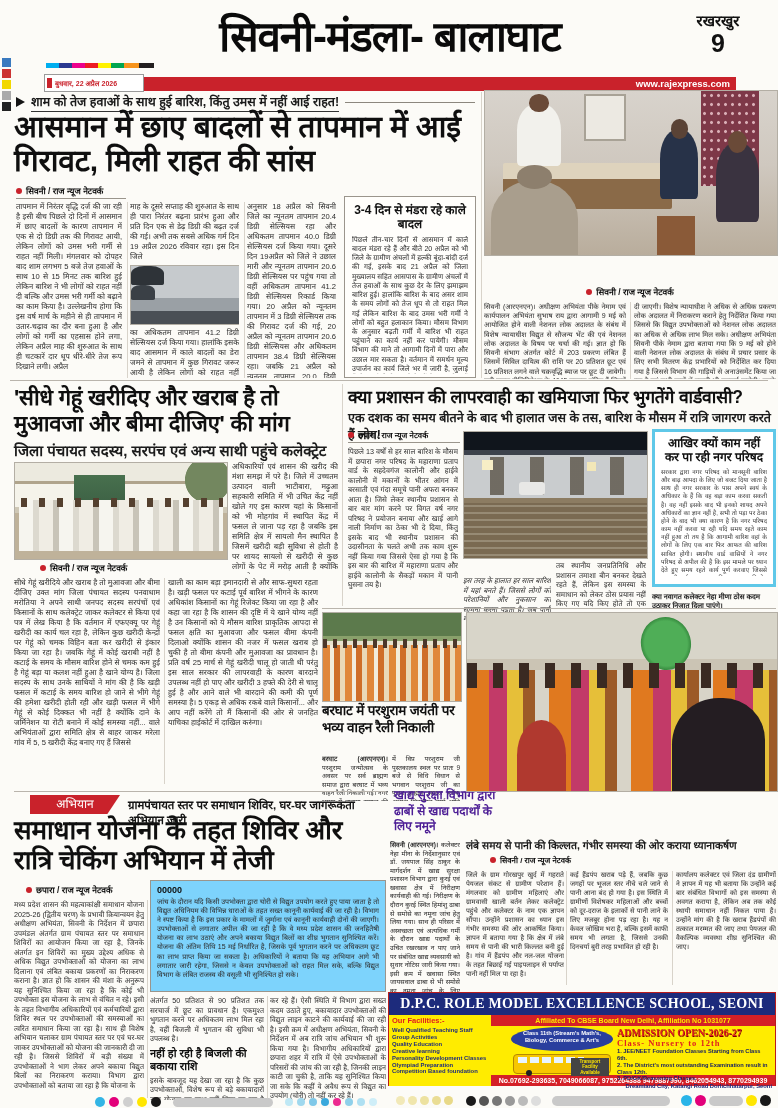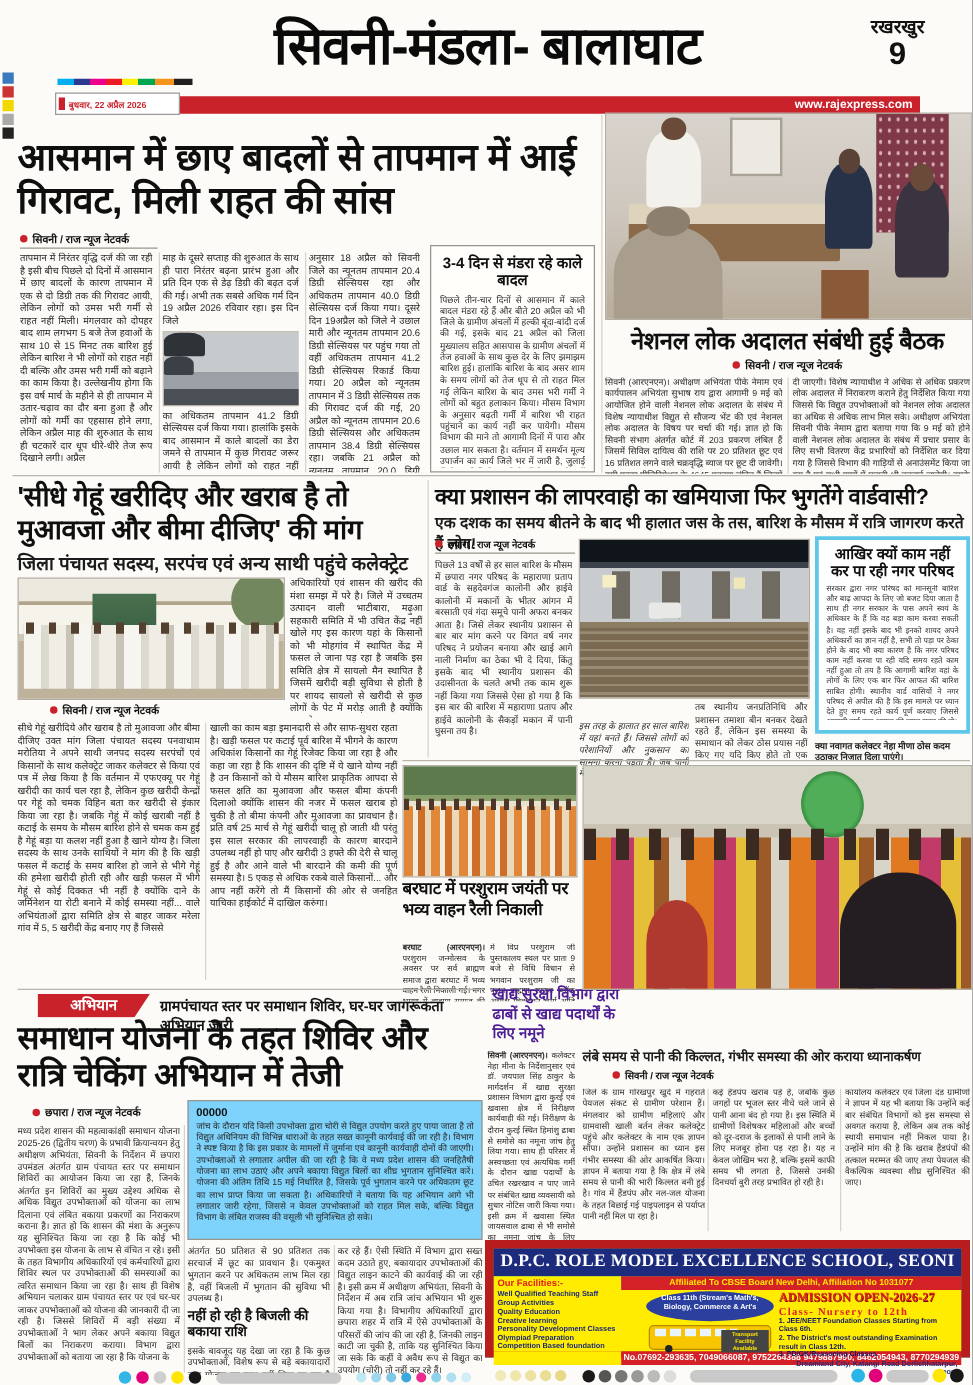--- a/index.html
+++ b/index.html
@@ -139,35 +139,35 @@
   #gor-photo .fg2{left:16%;bottom:0;width:16%;height:40%;background:#b0392f;border-radius:50% 50% 0 0;}
   #gor-hd{left:466px;top:794px;width:310px;font-size:15.5px;line-height:1.3;}
   #gor-sub{left:466px;top:838px;width:310px;font-size:10.5px;font-weight:700;color:#1c1c1c;}
   #gor-by{left:490px;top:855px;width:130px;border-bottom:none;font-size:7.8px;}
   #gor-c1{left:466px;top:871px;width:98px;height:116px;font-size:6.8px;}
   #gor-c2{left:570px;top:871px;width:98px;height:116px;font-size:6.8px;}
   #gor-c3{left:676px;top:871px;width:100px;height:116px;font-size:6.8px;}
 
   
   #sam-tag{left:30px;top:795px;width:90px;height:19px;background:#c9222b;color:#fff;
-    font-size:12px;font-weight:700;text-align:center;line-height:19px;
+    font-size:12px;font-weight:400;text-align:center;line-height:19px;
     clip-path:polygon(0 0,100% 0,86% 100%,0 100%);}
   #sam-strip{left:128px;top:797px;width:260px;font-size:11.5px;font-weight:800;color:#141414;}
   #sam-hd{left:14px;top:816px;width:372px;font-size:26px;line-height:1.15;}
   #sam-by{left:26px;top:884px;width:120px;border-bottom:none;}
   #sam-c1{left:14px;top:900px;width:130px;height:198px;font-size:7.2px;}
   #sam-box{left:150px;top:880px;width:236px;height:112px;border:1px solid #9a958c;background:#7dd3fc;padding:4px 6px;box-sizing:border-box;}
   #sam-box .t{font-size:9px;font-weight:800;color:#111;margin-bottom:2px;}
   #sam-box .b{font-size:7px;line-height:1.3;text-align:justify;color:#2b2b2b;overflow:hidden;height:92px;}
   #sam-c2{left:150px;top:996px;width:114px;height:104px;font-size:7.2px;}
   #sam-c2 .sh{font-size:11px;font-weight:800;color:#0f0f0f;text-align:left;line-height:1.2;margin:3px 0;}
   #sam-c3{left:270px;top:996px;width:116px;height:104px;font-size:7.2px;}
 
   
-  #ad{left:388px;top:992px;width:388px;height:94px;border:7px solid #b91c1c;box-sizing:border-box;background:#14b8a6;}
+  #ad{left:388px;top:992px;width:388px;height:94px;border:1px solid #b91c1c;box-sizing:border-box;background:#14b8a6;}
   #ad-head{height:22px;background:#1d2b7c;color:#fff;font-family:"Liberation Serif",serif;
     font-size:14px;font-weight:800;text-align:center;line-height:22px;letter-spacing:.3px;}
   #ad-sub{display:flex;height:11px;}
   #ad-fac-title{width:102px;background:#ffec00;color:#e02020;font-size:7.5px;font-weight:800;padding-left:3px;line-height:11px;box-sizing:border-box;}
   #ad-aff{flex:1;background:#d42027;color:#ffe600;font-size:7px;font-weight:800;text-align:center;line-height:11px;}
   #ad-body{position:relative;height:49px;background:#ffec00;}
   #ad-body .fac{position:absolute;left:3px;top:1px;width:118px;font-size:5.9px;font-weight:700;color:#1d2b7c;line-height:1.17;}
   #ad-oval{position:absolute;left:122px;top:1px;width:102px;height:24px;background:#2a3f9e;border-radius:50%;
     color:#fff;font-size:5.8px;font-weight:700;text-align:center;padding:3px 6px;box-sizing:border-box;line-height:1.2;}
   #ad-bus{position:absolute;left:124px;top:28px;width:96px;height:18px;background:#f7c600;border:1px solid #b58900;border-radius:4px;}
@@ -211,20 +211,26 @@
   </div>
   <div id="m-title" class="abs">सिवनी-मंडला- बालाघाट</div>
   <div id="m-city" class="abs">
     <div class="c">रखरखुर</div>
     <div class="p">9</div>
   </div>
   <div id="m-bar" class="abs">
     <span id="m-web">www.rajexpress.com</span>
   </div>
 
+  <div id="kicker" class="abs">
+    <span class="arr"></span>
+    <span class="kt">शाम को तेज हवाओं के साथ हुई बारिश, किंतु उमस में नहीं आई राहत!</span>
+    <span class="trail"></span>
+    <span class="tick"></span>
+  </div>
 
   <div id="lead-hd" class="abs hd">आसमान में छाए बादलों से तापमान में आई गिरावट, मिली राहत की सांस</div>
   <div id="lead-by" class="abs byline">
     <span class="bdot"></span>
     <span>सिवनी / राज न्यूज नेटवर्क</span>
   </div>
   <div id="lead-c1" class="abs bt">तापमान में निरंतर वृद्धि दर्ज की जा रही है इसी बीच पिछले दो दिनों में आसमान में छाए बादलों के कारण तापमान में एक से दो डिग्री तक की गिरावट आयी, लेकिन लोगों को उमस भरी गर्मी से राहत नहीं मिली। मंगलवार को दोपहर बाद शाम लगभग 5 बजे तेज हवाओं के साथ 10 से 15 मिनट तक बारिश हुई लेकिन बारिश ने भी लोगों को राहत नहीं दी बल्कि और उमस भरी गर्मी को बढ़ाने का काम किया है। उल्लेखनीय होगा कि इस वर्ष मार्च के महीने से ही तापमान में उतार-चढ़ाव का दौर बना हुआ है और लोगों को गर्मी का एहसास होने लगा, लेकिन अप्रैल माह की शुरुआत के साथ ही चटकारें दार धूप धीरे-धीरे तेज रूप दिखाने लगी। अप्रैल</div>
   <div id="lead-c2" class="abs bt">
     <span>माह के दूसरे सप्ताह की शुरुआत के साथ ही पारा निरंतर बढ़ना प्रारंभ हुआ और प्रति दिन एक से डेढ़ डिग्री की बढ़त दर्ज की गई। अभी तक सबसे अधिक गर्म दिन 19 अप्रैल 2026 रविवार रहा। इस दिन जिले</span>
     <div id="rain-photo">
@@ -253,21 +259,20 @@
         <div class="head"></div>
       </div>
     <div class="f3 fig">
         <div class="head"></div>
       </div>
     <div class="chair"></div>
     <div class="f4">
         <div class="head fig" style="position:absolute;top:-18%;left:30%;width:40%;height:30%;border-radius:50%;"></div>
       </div>
   </div>
-  <div id="adalat-hd" class="abs hd">नेशनल लोक अदालत संबंधी हुई बैठक</div>
   <div id="adalat-by" class="abs byline">
     <span class="bdot"></span>
     <span>सिवनी / राज न्यूज नेटवर्क</span>
   </div>
   <div id="adalat-c1" class="abs bt">सिवनी (आरएनएन)। अधीक्षण अभियंता पीके नेमाम एवं कार्यपालन अभियंता सुभाष राय द्वारा आगामी 9 मई को आयोजित होने वाली नेशनल लोक अदालत के संबंध में विशेष न्यायाधीश विद्युत से सौजन्य भेंट की एवं नेशनल लोक अदालत के विषय पर चर्चा की गई। ज्ञात हो कि सिवनी संभाग अंतर्गत कोर्ट में 203 प्रकरण लंबित हैं जिसमें सिविल दायित्व की राशि पर 20 प्रतिशत छूट एवं 16 प्रतिशत लगने वाले चक्रवृद्धि ब्याज पर छूट दी जावेगी। इसी प्रकार प्रीलिटिगेशन के 4645 प्रकरण लंबित हैं जिनमें 9 मई को आयोजित होने वाली लोक अदालत में सिविल दायित्व की राशि पर 30 प्रतिशत की छूट एवं इस राशि पर लगने वाले 16 प्रतिशत चक्रवृद्धि ब्याज पर 100 प्रतिशत की छूट</div>
   <div id="adalat-c2" class="abs bt">दी जाएगी। विशेष न्यायाधीश ने अधिक से अधिक प्रकरण लोक अदालत में निराकरण कराने हेतु निर्देशित किया गया जिससे कि विद्युत उपभोक्ताओं को नेशनल लोक अदालत का अधिक से अधिक लाभ मिल सके। अधीक्षण अभियंता सिवनी पीके नेमाम द्वारा बताया गया कि 9 मई को होने वाली नेशनल लोक अदालत के संबंध में प्रचार प्रसार के लिए सभी वितरण केंद्र प्रभारियों को निर्देशित कर दिया गया है जिससे विभाग की गाड़ियों से अनाउंसमेंट किया जा रहा है एवं सभी ग्रामों में मुनादी भी करवाई जावेगी। इसके साथ-साथ सभी प्रकरणों के नोटिस तैयार कराये गये हैं, जिन्हें तामील करवाया जा रहा है एवं प्रगति की मानिटरिंग की जा रही है जिसकी प्रगति संभाग स्तर से ली जा रही है। इस बार लक्ष्य रखा गया है कि अधिक से अधिक प्रकरणों का निराकरण नेशनल लोक अदालत में किया जावे।</div>
   <div class="abs vl" style="left:630px;top:302px;height:77px;"></div>
 
   <div class="abs hl" style="left:10px;top:380px;width:758px;"></div>
 

